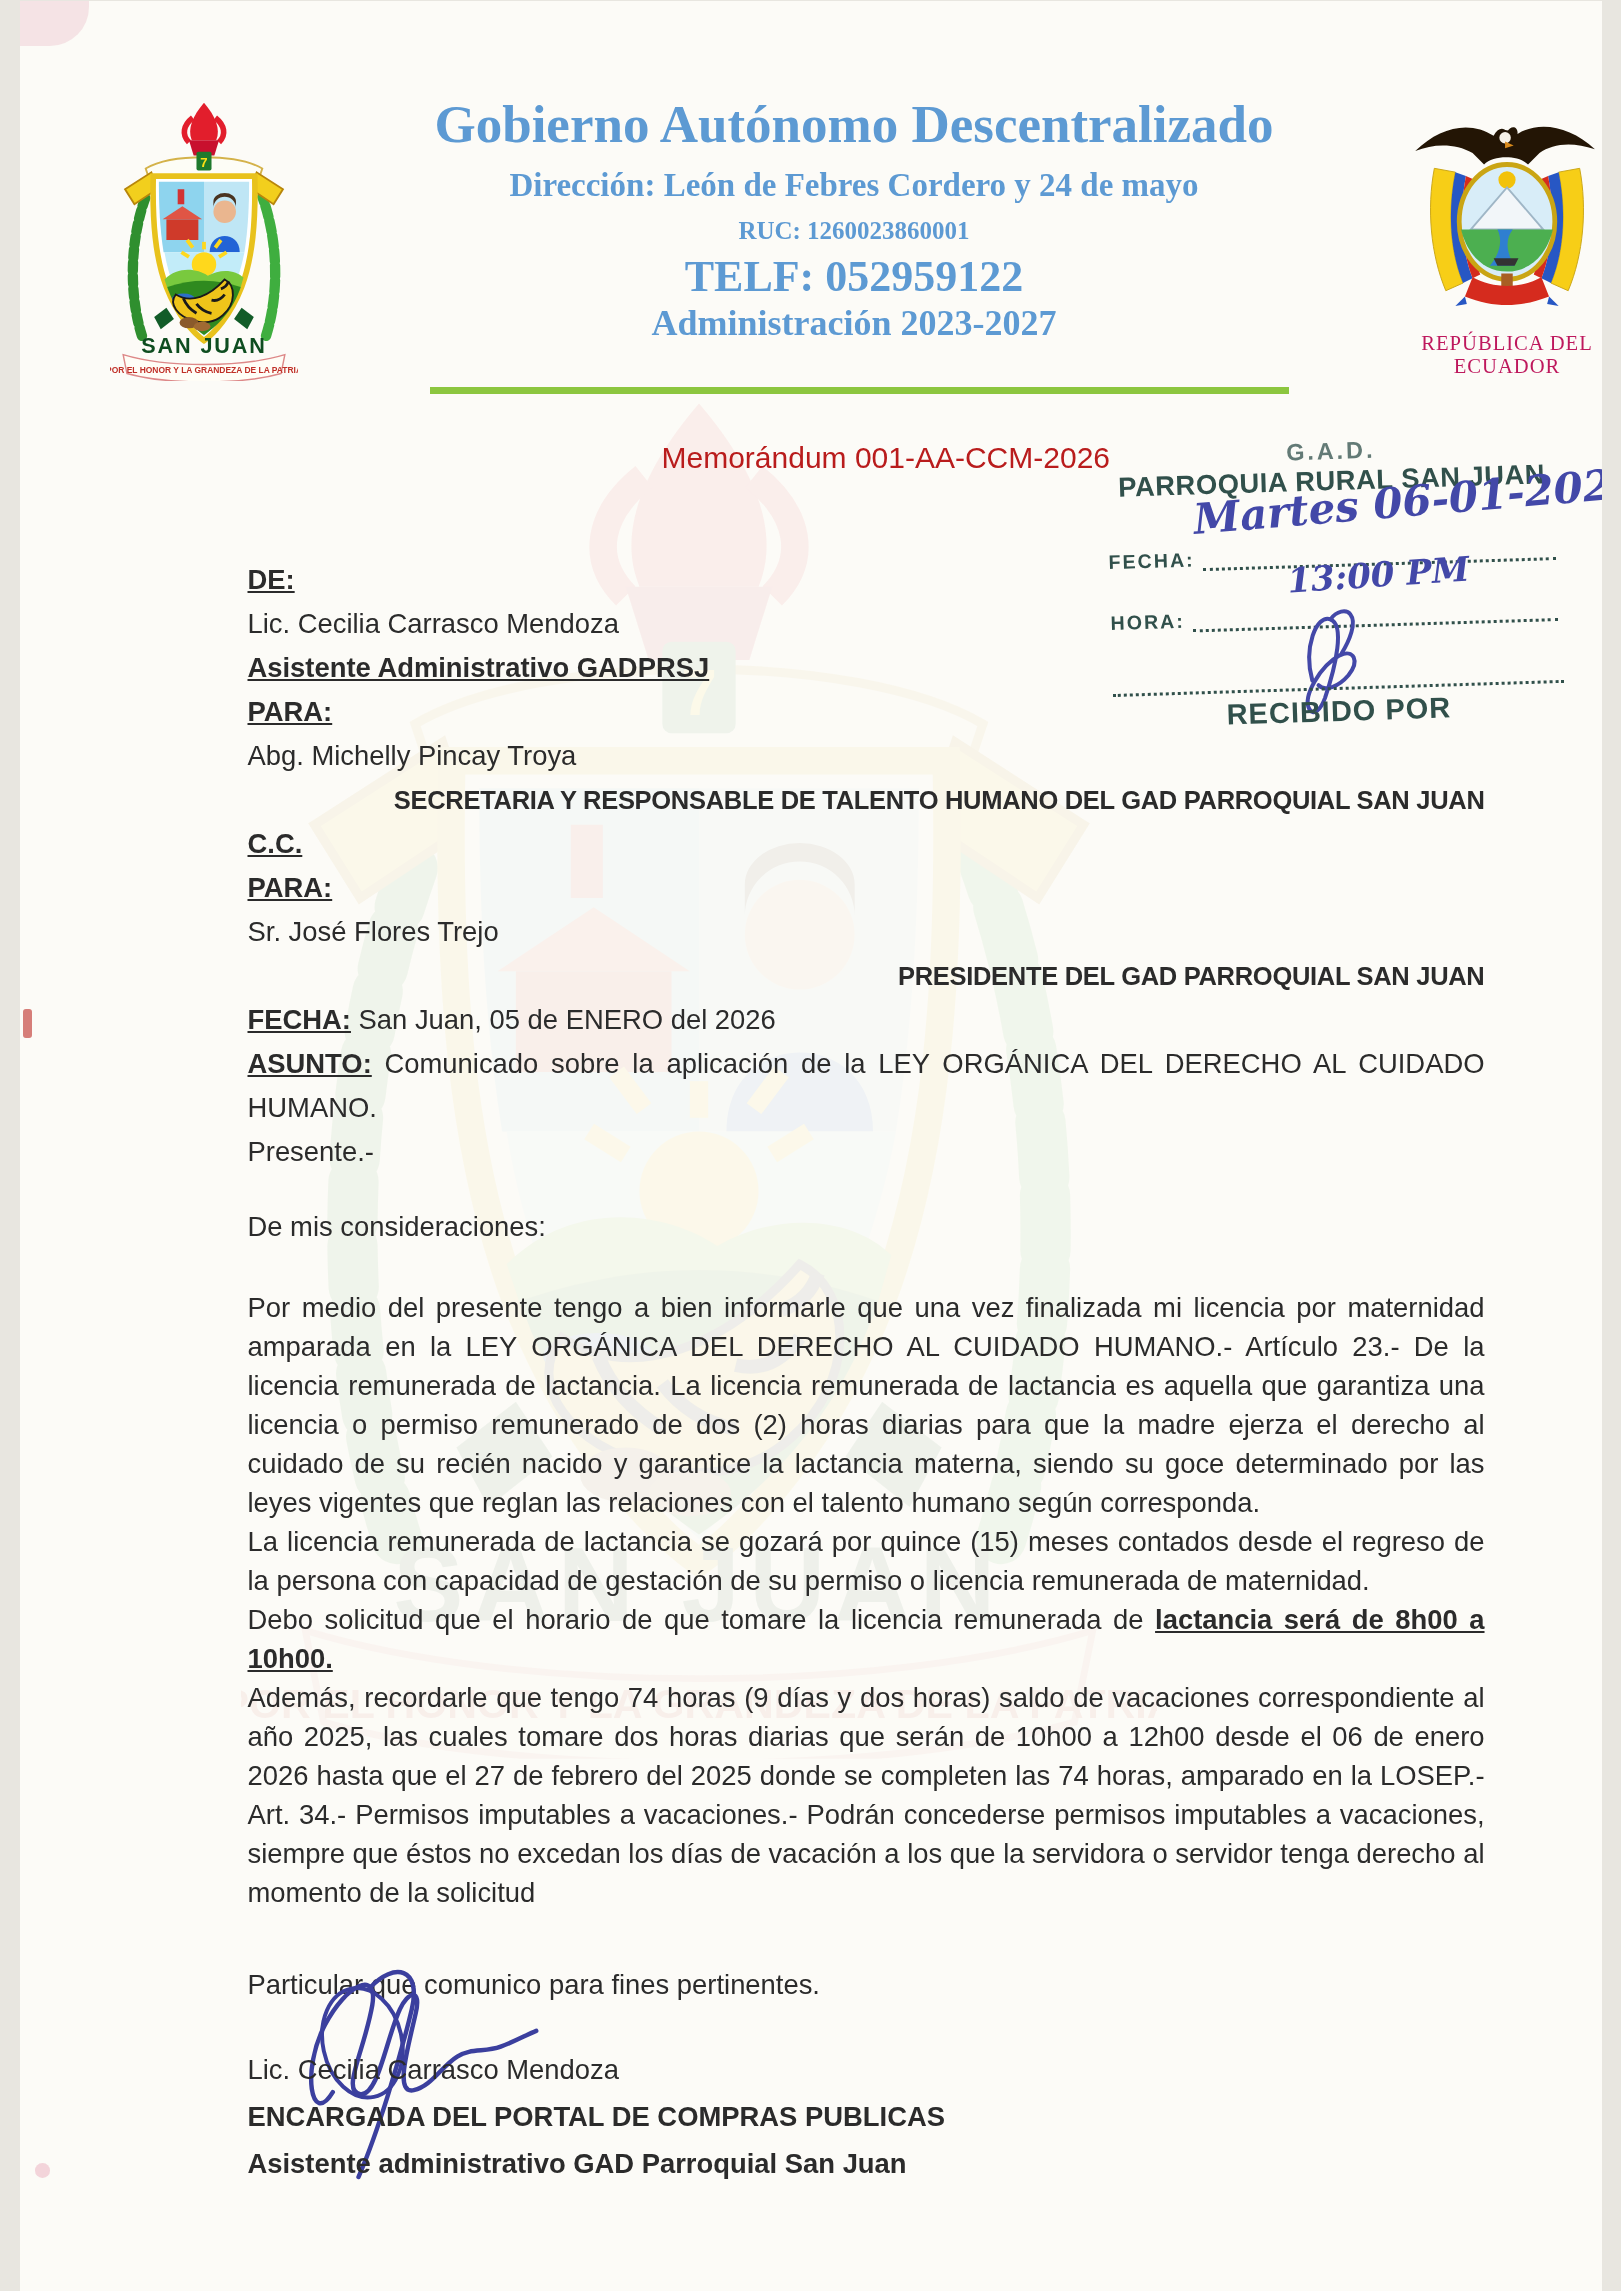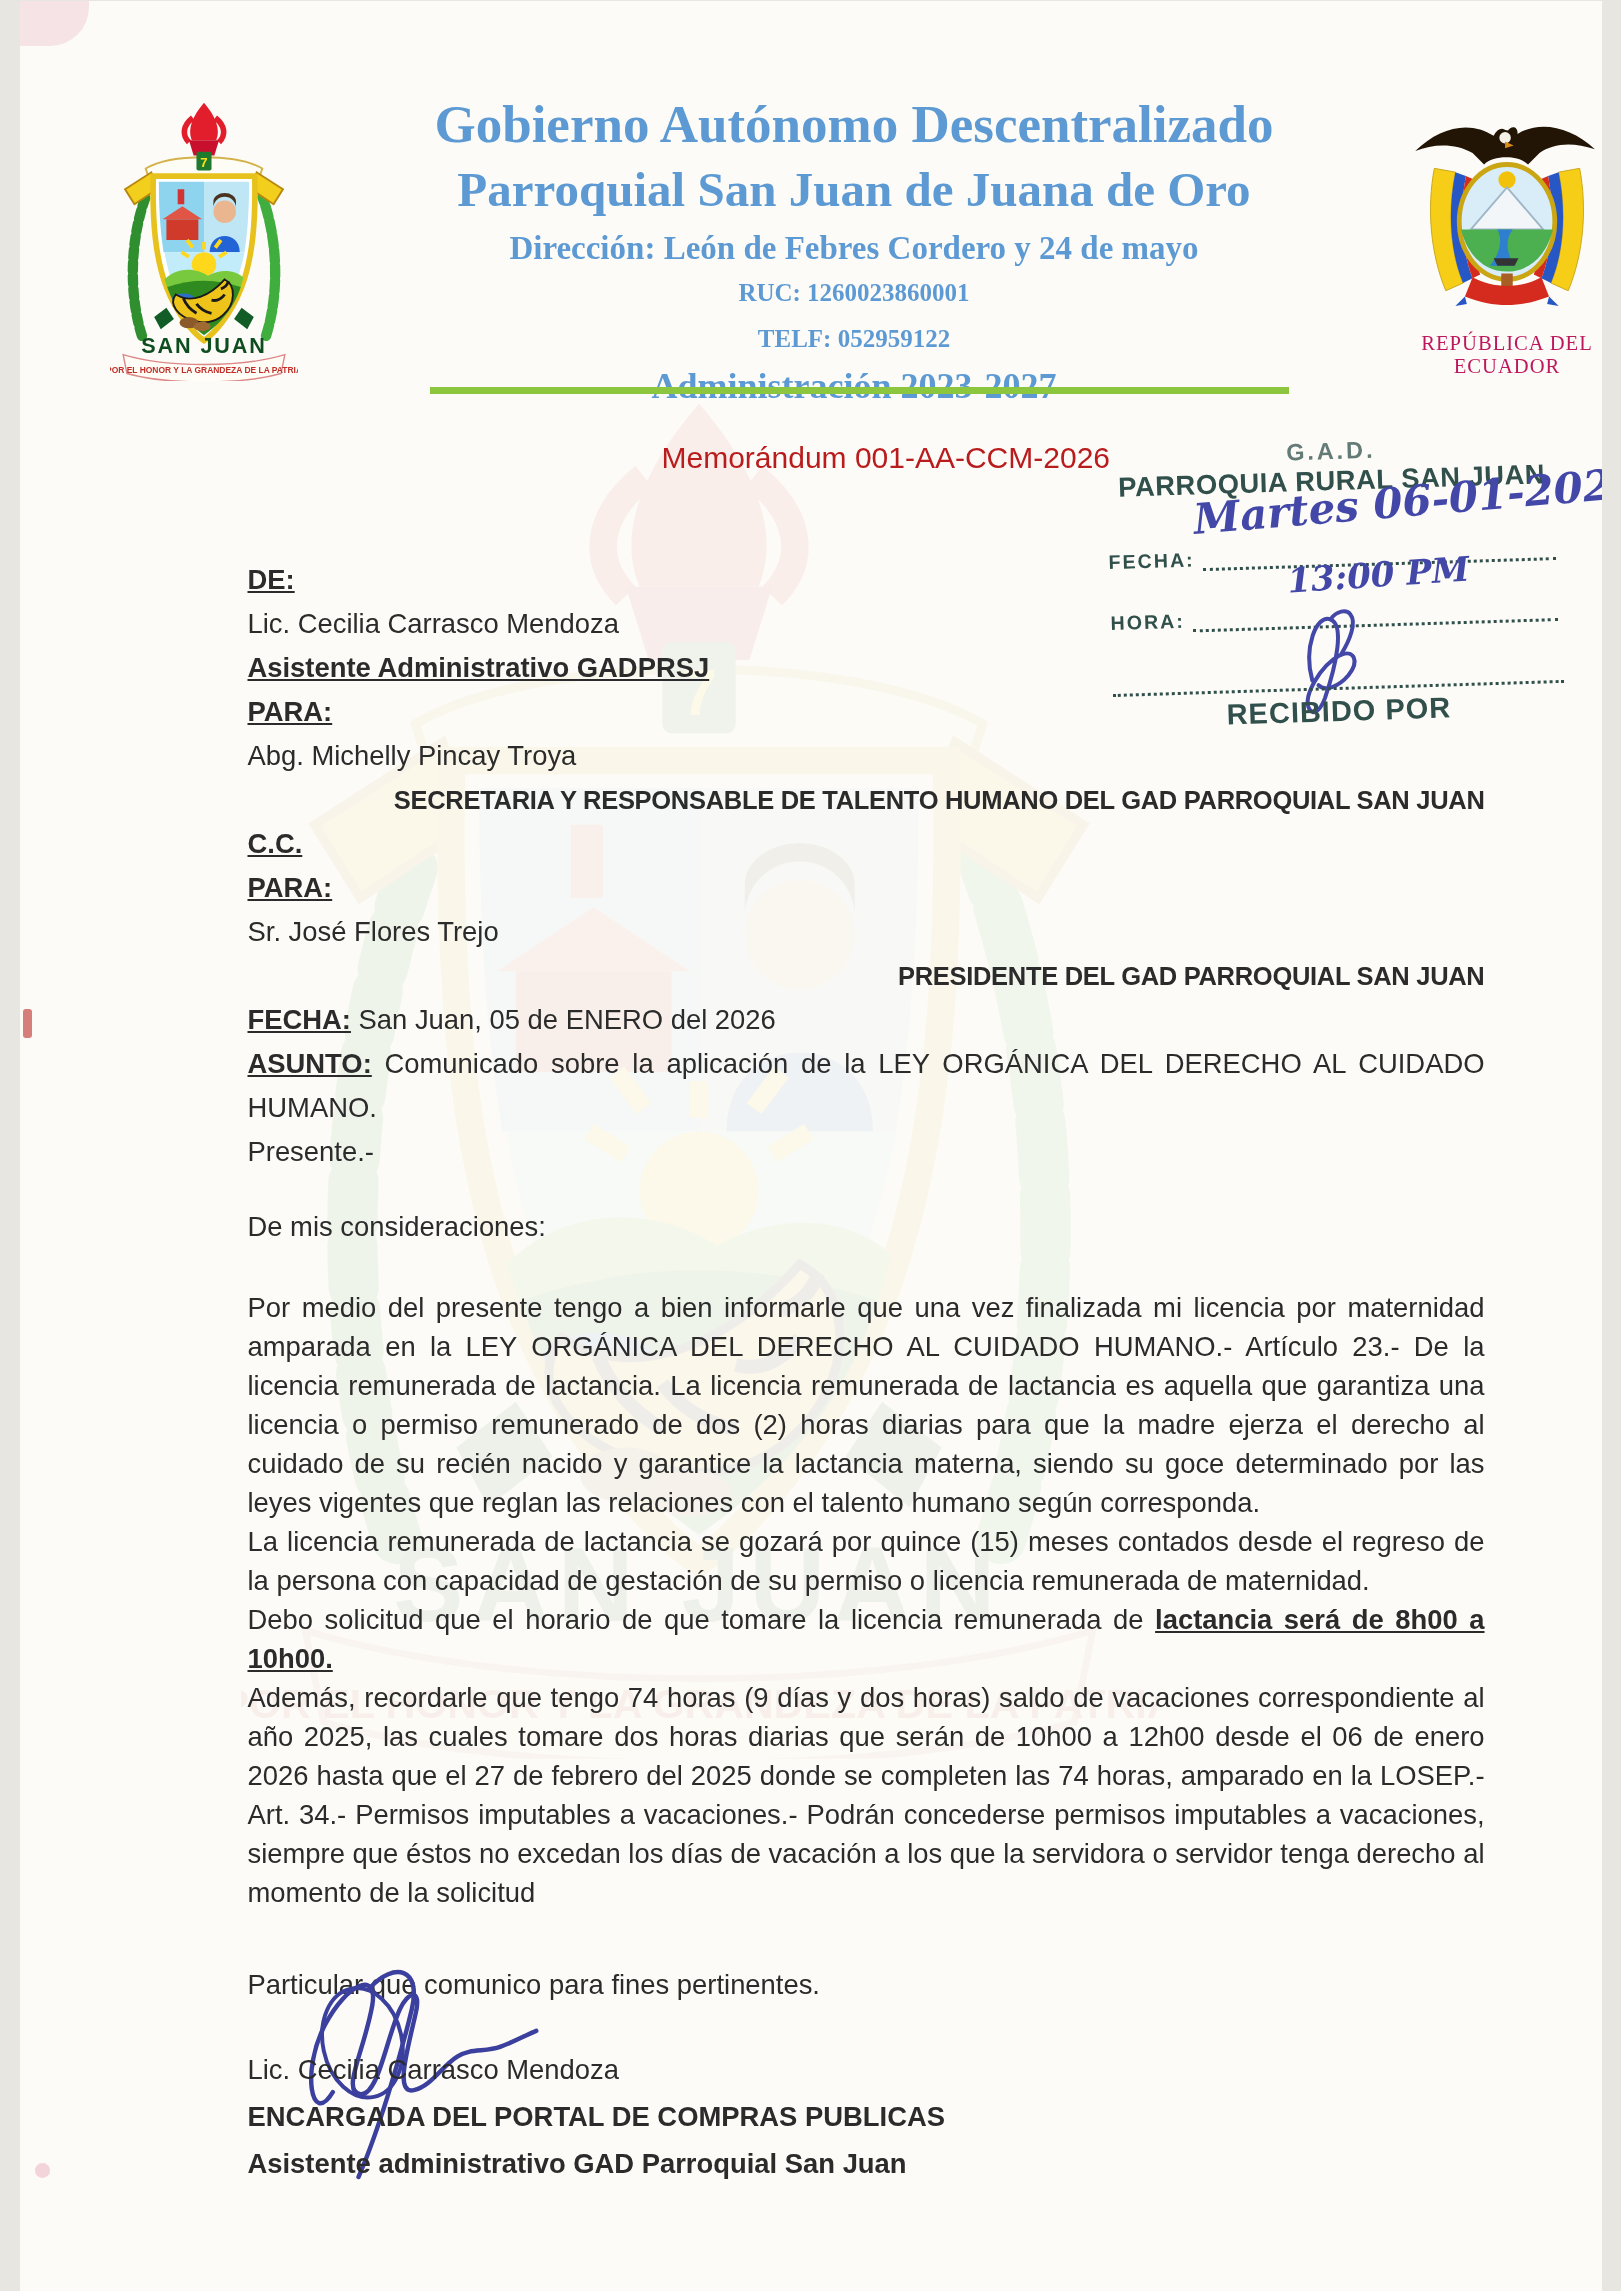--- a/index.html
+++ b/index.html
@@ -16,21 +16,21 @@
     font-family:"Liberation Serif",serif;font-size:20.6px;letter-spacing:1px;color:#be185d;
   }
   .header-text{
     position:absolute;left:314px;top:94px;width:1041px;text-align:center;
     font-family:"Liberation Serif",serif;font-weight:bold;color:#5d9ad3;
   }
   .header-text .l1{font-size:53px;line-height:59px;}
   .header-text .l2{font-size:49px;line-height:55px;margin-top:7.8px;}
   .header-text .l3{font-size:33px;line-height:39px;margin-top:11.8px;}
   .header-text .l4{font-size:25px;line-height:40px;margin-top:5.9px;}
-  .header-text .l5{font-size:25px;line-height:40px;margin-top:5.9px;}
+  .header-text .l5{font-size:44px;line-height:40px;margin-top:5.9px;}
   .header-text .l6{font-size:36px;line-height:42px;margin-top:5.9px;}
   .green-rule{position:absolute;left:410px;top:386px;width:859px;height:6.9px;background:#8cc63f;}
   
   .memo-number{position:absolute;left:642px;top:440px;font-size:30px;color:#b91c1c;}
   
   .stamp{
     position:absolute;left:1090px;top:437px;width:451px;height:329px;
     transform:rotate(-1.8deg);color:#31504b;
   }
   .stamp .gad{position:absolute;top:0;left:0;width:100%;text-align:center;
@@ -154,21 +154,20 @@
   <div class="smudge-a"></div>
   <div class="smudge-b"></div>
   <div class="smudge-c"></div>
 
   <svg class="crest-left" viewBox="0 0 192 288" width="188" height="282">
       <use href="#crest-sanjuan"></use>
     </svg>
 
   <div class="header-text">
     <div class="l1">Gobierno Autónomo Descentralizado</div>
-    <div class="l2">Parroquial San Juan de Juana de Oro</div>
     <div class="l3">Dirección: León de Febres Cordero y 24 de mayo</div>
     <div class="l4">RUC: 1260023860001</div>
     <div class="l5">TELF: 052959122</div>
     <div class="l6">Administración 2023-2027</div>
   </div>
 
   <svg class="crest-right" viewBox="0 0 218 224" width="214" height="220">
       <use href="#crest-ecuador"></use>
     </svg>
   <div class="crest-right-caption">REPÚBLICA DEL ECUADOR</div>

